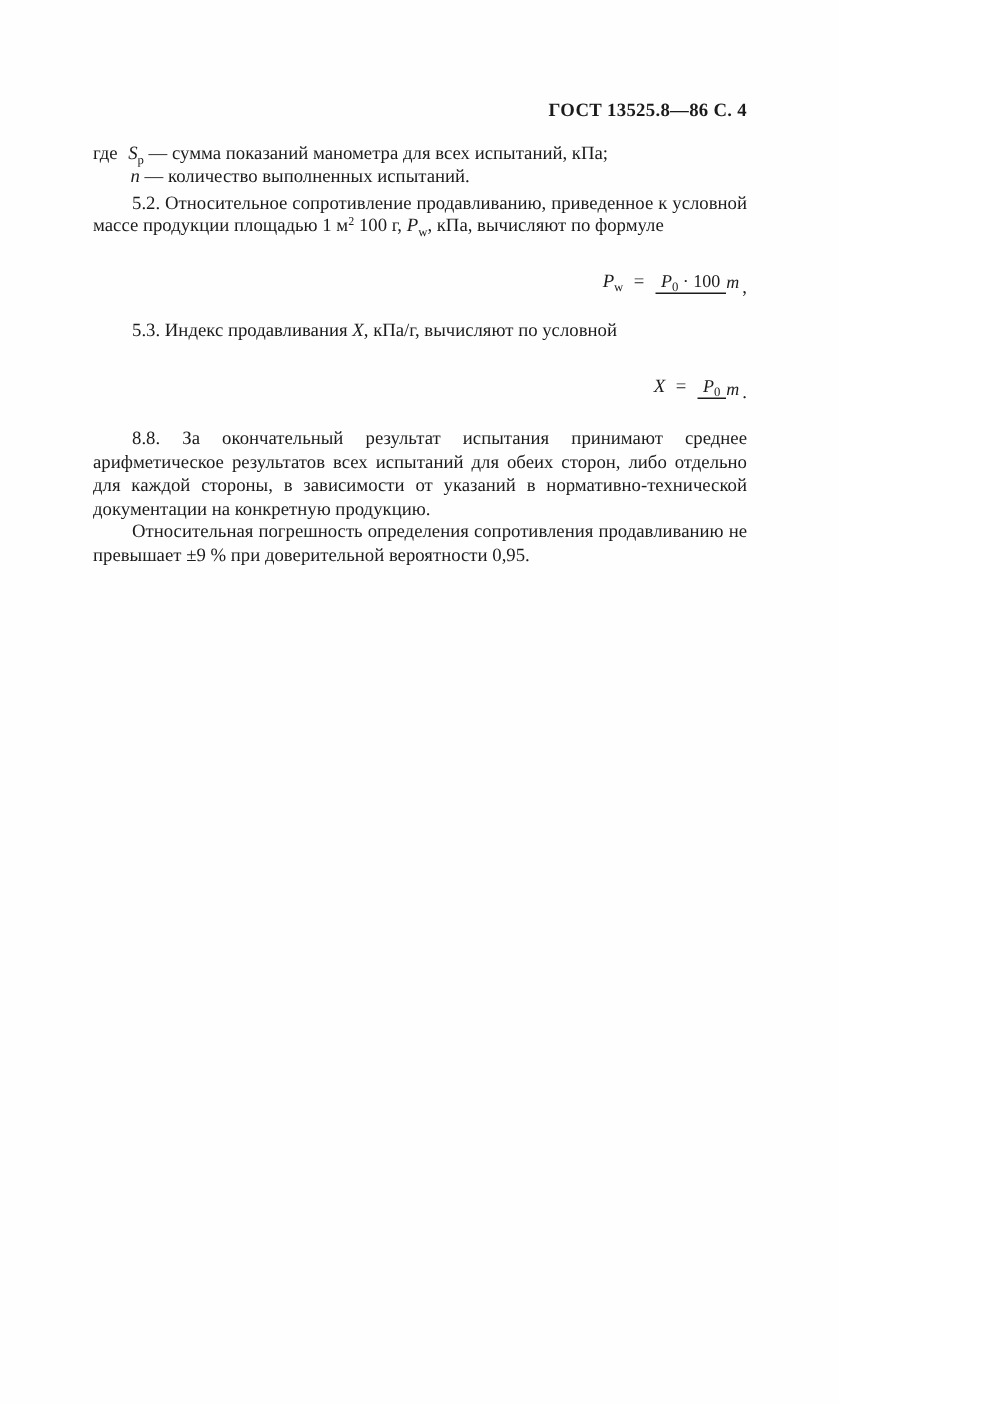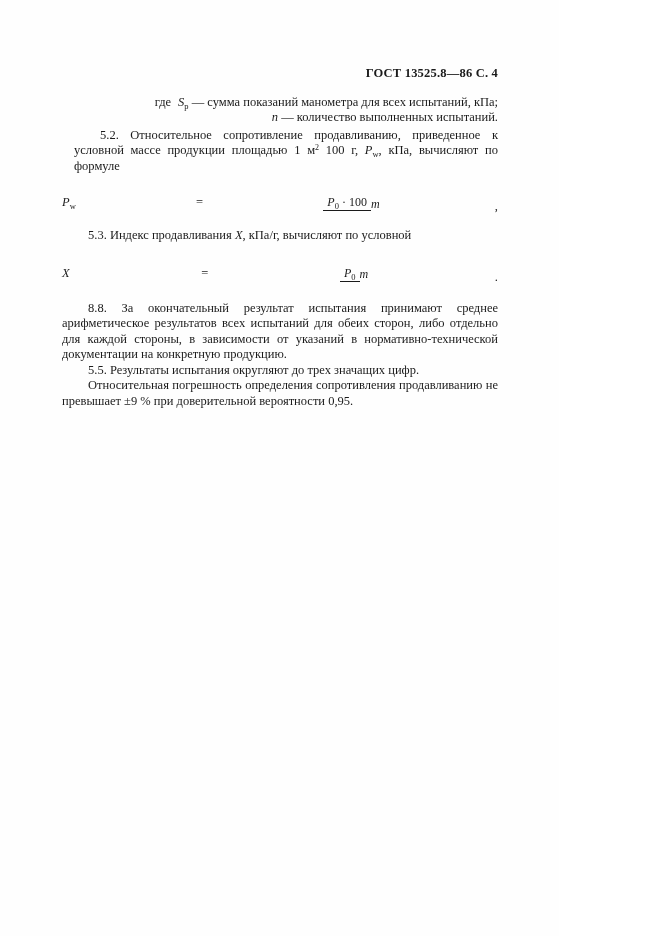--- a/index.html
+++ b/index.html
@@ -18,47 +18,47 @@
   .content {
     margin: 0 61px 0 62px; 
   }
   .doc-header {
     margin-top: 66px;
     text-align: right;
     font-weight: bold;
     letter-spacing: 0.2px;
   }
   .defs { margin-top: 13px; }
-  .def-row { text-align: right; }
+  .def-row { text-align: left; }
   .def-row .lead { margin-right: 7px; }
-  .def-row-2 { margin-left: 44px; }
+  .def-row-2 { margin-left: 25px; }
   .para { text-align: left; }
   .justify { text-align: justify; }
   .indent { text-indent: 26px; }
-  .para-52 { margin-top: 2px; margin-left: 12px; }
+  .para-52 { margin-top: 2px; }
   .where-m { margin-top: 7px; }
   .para-54 { margin-top: 9px; }
   i.var { font-style: italic; }
   sub.sym-sub {
     font-size: 8.5px;
     line-height: 0;
     vertical-align: -3px;
   }
   sup.sym-sup {
     font-size: 8px;
     line-height: 0;
     vertical-align: 4px;
   }
   
   .formula {
     height: 36px;
     margin: 11px 0 7px;
     display: flex;
     align-items: center;
-    justify-content: space-between;
+    justify-content: flex-end;
     font-size: 12.5px;
   }
   .formula-2 { margin: 12px 0 9px; }
   .f-eq { margin: 0 7px; }
   .f-lhs { white-space: nowrap; }
   .frac {
     display: inline-flex;
     flex-direction: row;
     align-items: center;
     vertical-align: middle;
@@ -112,18 +112,17 @@
       <span class="f-eq">=</span>
       <span class="frac">
         <span class="num"><i class="var">P</i><sub class="sym-sub">0</sub></span>
         <span class="den"><i class="var">m</i></span>
       </span>
       <span class="f-punct">.</span>
     </div>
 
     <p class="para justify indent para-54">8.8. За окончательный результат испытания принимают среднее арифметическое результатов всех испытаний для обеих сторон, либо отдельно для каждой стороны, в зависимости от указаний в нормативно-технической документации на конкретную продукцию.</p>
 
-    <p class="para indent">5.5. Результаты испытания округляют до трех значащих цифр.</p>
 
     <p class="para justify indent">Относительная погрешность определения сопротивления продавливанию не превышает ±9 % при доверительной вероятности 0,95.</p>
 
   </div>
 </div>
 
 </body></html>

